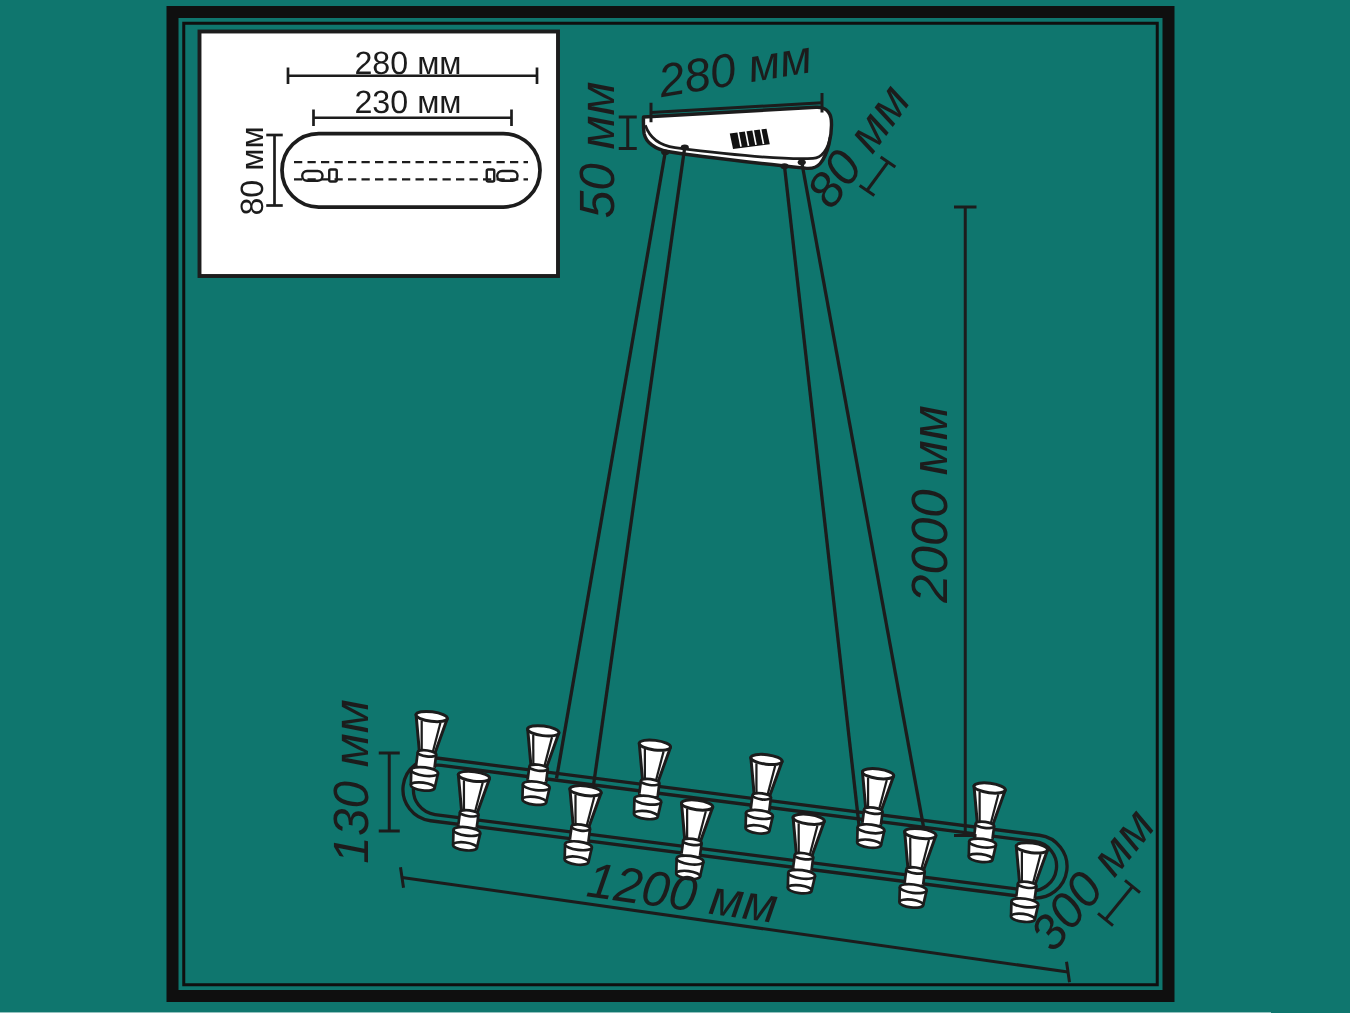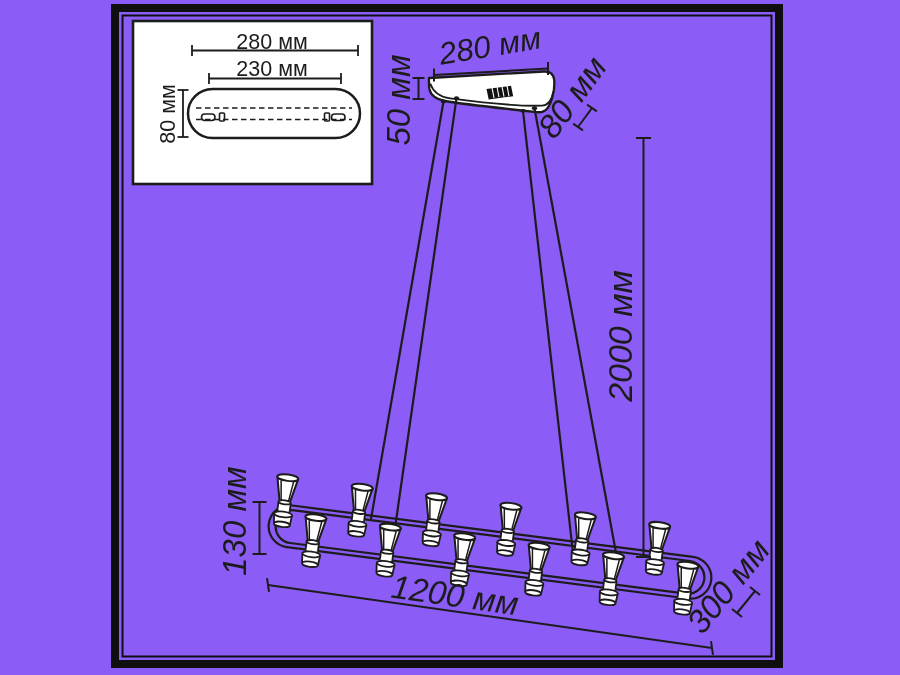--- a/index.html
+++ b/index.html
@@ -1,16 +1,16 @@
 <!DOCTYPE html>
 <html><head>
 <meta charset="utf-8">
 <style>
   html,body{margin:0;padding:0;background:#ffffff;}
-  .page{position:relative;width:900px;height:675px;background:#8b5cf6;overflow:hidden;}
+  .page{position:relative;width:900px;height:675px;background:#0f766e;overflow:hidden;}
   svg{display:block;}
   text{font-family:"Liberation Sans","DejaVu Sans",sans-serif;fill:#1c1c1c;}
   .dim-main{font-style:italic;}
   .dim-inset{font-style:normal;}
 </style>
 </head>
 <body>
 
 <div class="page">
 <svg width="900" height="675" viewBox="0 0 900 675">

